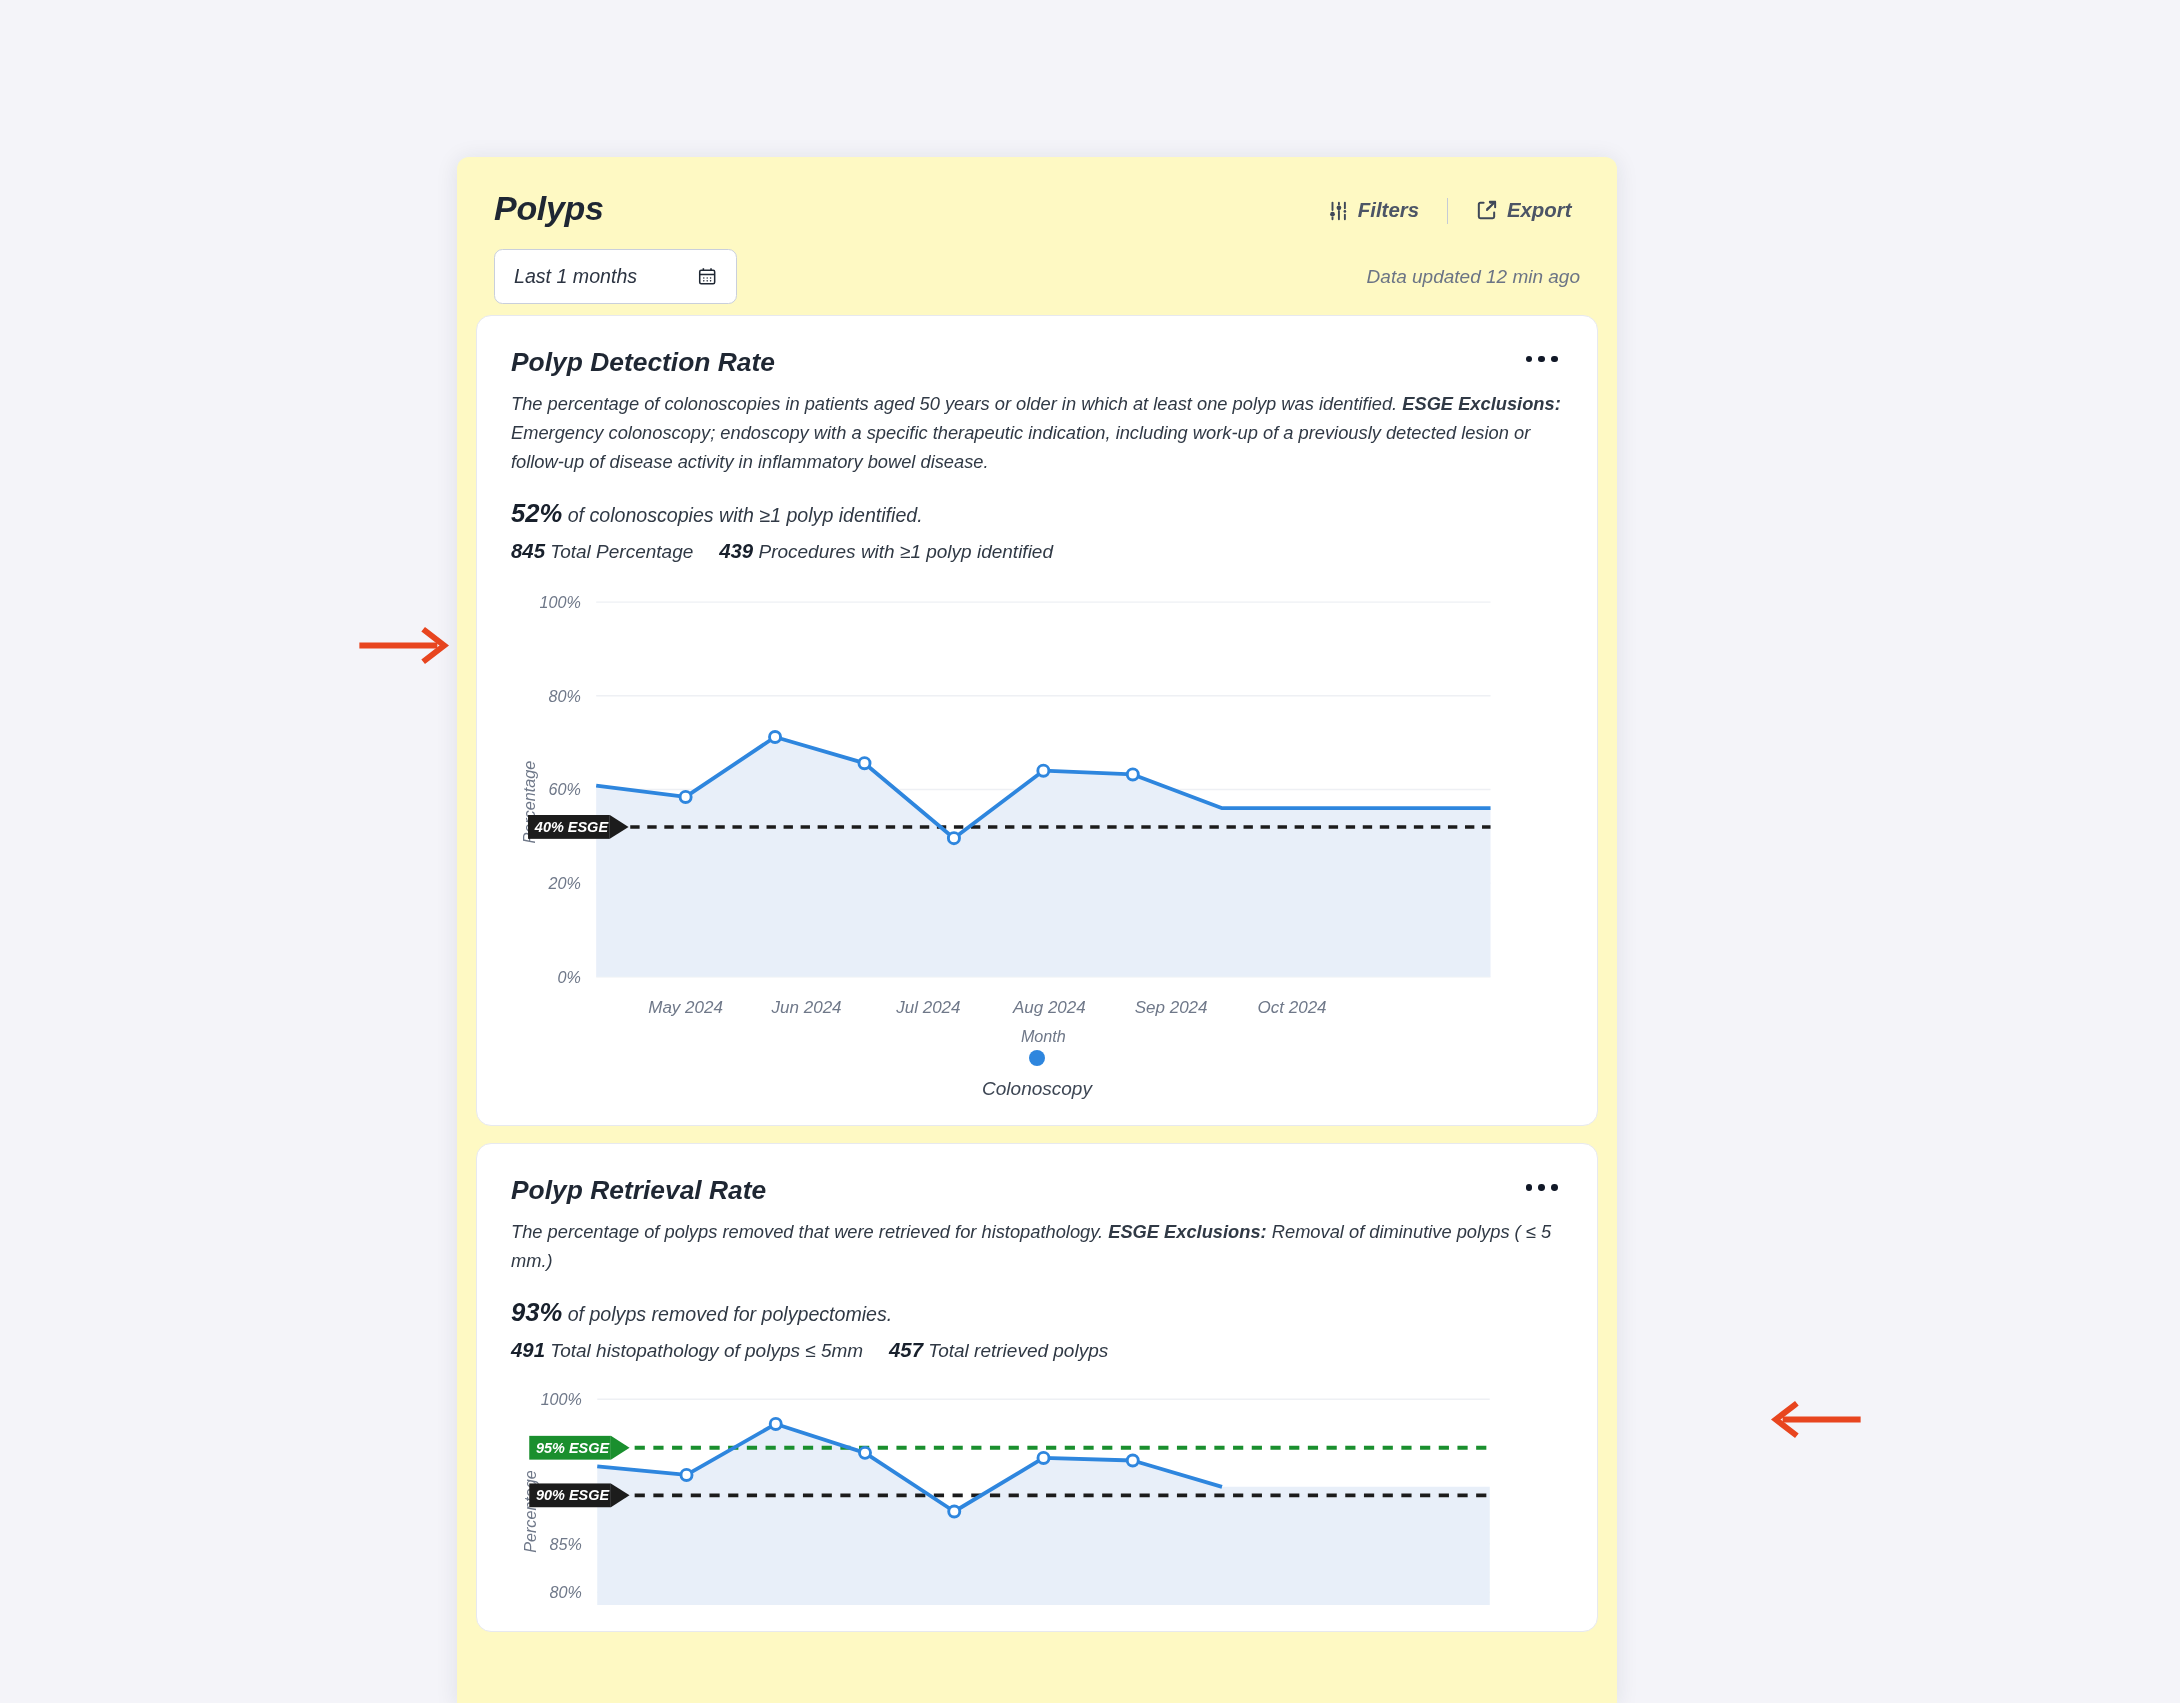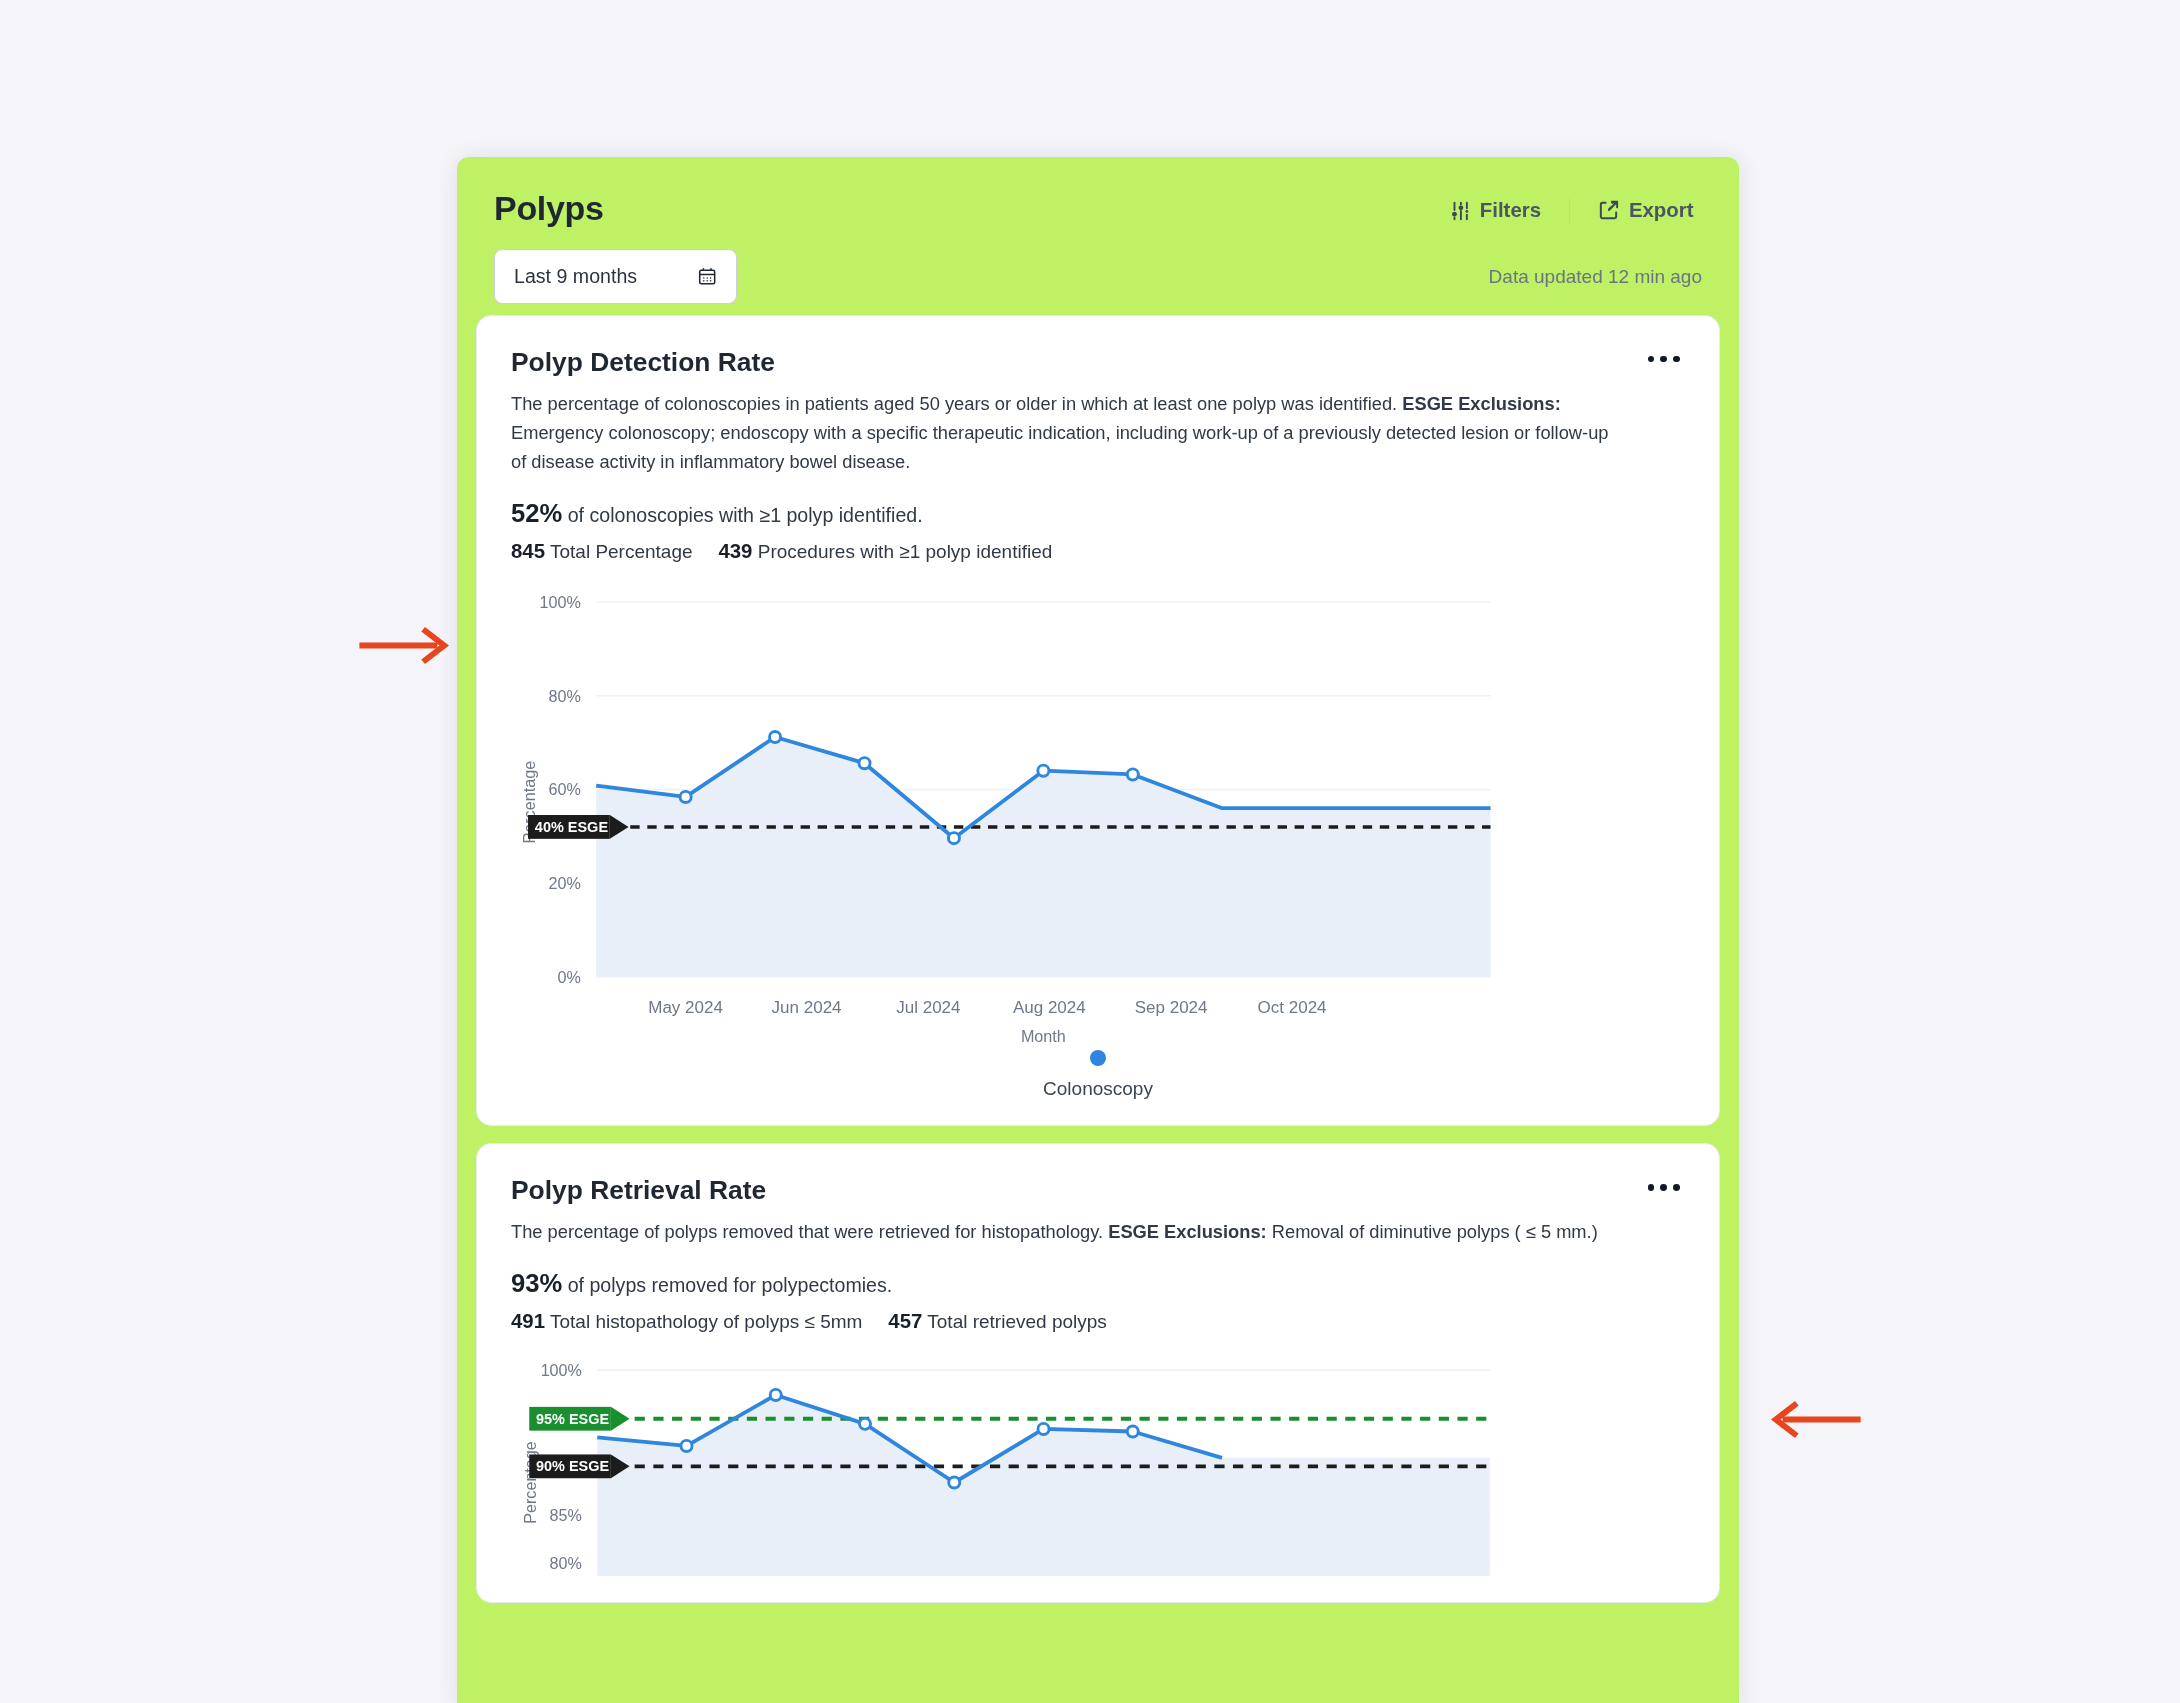--- a/index.html
+++ b/index.html
@@ -8,25 +8,26 @@
     background: #f4f4f9;
     font-family: "Liberation Sans", sans-serif;
     overflow: hidden;
   }
   #root { position: relative; width: 2181px; height: 1704px; }
 
   
   .panel {
     position: absolute;
     left: 457px; top: 157px;
-    width: 1282px; height: 1547px;
-    background: #bef264;
+    width: 1160px; height: 1547px;
+    background: #fef9c3;
     border-radius: 12px 12px 0 0;
     box-shadow: 0 2.6px 22px rgba(30,35,60,.10);
     overflow: hidden;
+    font-style: italic;
   }
 
   
   .panel-head {
     position: relative;
     padding: 32px 37px 0 37px;
     height: 158px;
   }
   .page-title {
     font-size: 34px; font-weight: 700; color: #1f2733;
@@ -157,21 +158,21 @@
               <path d="M15.5 3H21v5.5" fill="none"></path>
               <path d="M13 11.2 21.2 3h-6v2h2.6L11.6 9.8z" fill="#3f4858" stroke="none"></path>
             </svg>
           </span>
           <span>Export</span>
         </div>
       </div>
 
       <div class="subrow">
         <div class="date-chip">
-          <span>Last 9 months</span>
+          <span>Last 1 months</span>
           <span>
             <svg class="icon-svg" width="20.4" height="20.4" viewBox="0 0 24 24" fill="none" stroke="#1f2733" stroke-width="1.8">
               <rect x="3.2" y="5" width="17.6" height="16" rx="1.8"></rect>
               <line x1="3.2" y1="10" x2="20.8" y2="10"></line>
               <line x1="7.5" y1="2.6" x2="7.5" y2="5.6"></line>
               <line x1="16.5" y1="2.6" x2="16.5" y2="5.6"></line>
               <circle cx="8" cy="14" r=".9" fill="#1f2733" stroke="none"></circle>
               <circle cx="12" cy="14" r=".9" fill="#1f2733" stroke="none"></circle>
               <circle cx="16" cy="14" r=".9" fill="#1f2733" stroke="none"></circle>
               <circle cx="8" cy="17.5" r=".9" fill="#1f2733" stroke="none"></circle>

